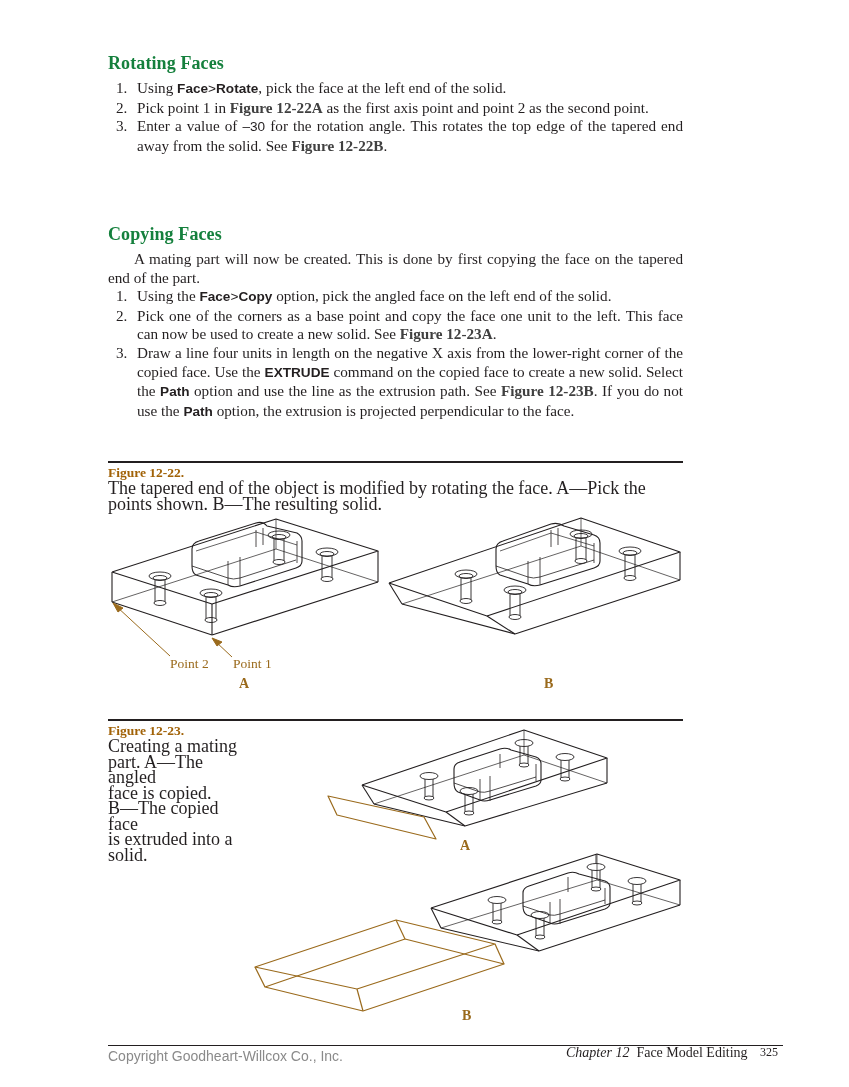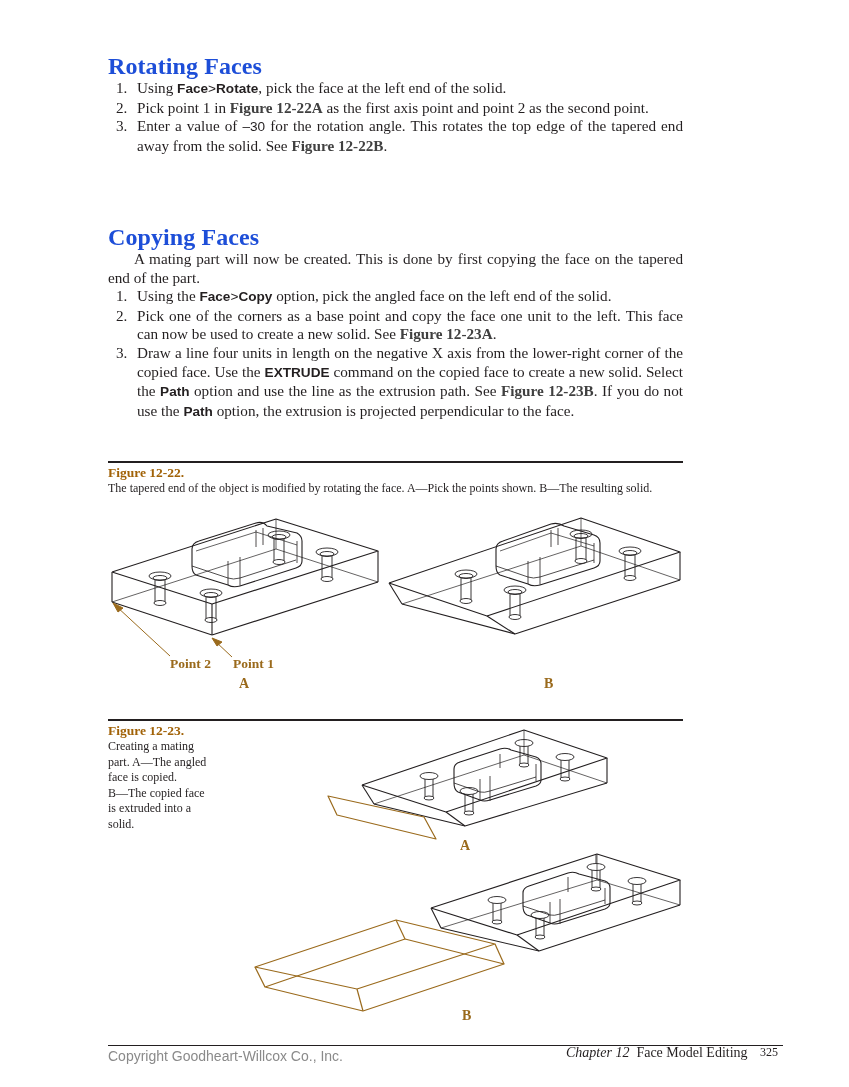--- a/index.html
+++ b/index.html
@@ -1,32 +1,32 @@
 <!DOCTYPE html>
 <html><head>
 <meta charset="utf-8">
 <style>
   html, body { margin: 0; padding: 0; background: #ffffff; }
   body { width: 849px; height: 1087px; position: relative; overflow: hidden;
          font-family: "Liberation Serif", "DejaVu Serif", serif; color: #231f20; }
   .abs { position: absolute; }
-  .heading { font-family: "Liberation Serif", serif; font-weight: bold; font-size: 24px;
-             color: #1d4ed8; letter-spacing: 0.1px; }
+  .heading { font-family: "Liberation Serif", serif; font-weight: bold; font-size: 18px;
+             color: #15803d; letter-spacing: 0.1px; }
   .para { font-size: 15.2px; line-height: 18.6px; text-align: justify; }
   .para p { margin: 0; text-indent: 26px; }
   .steps { margin: 0; padding: 0; list-style: none; }
   .steps li { position: relative; padding-left: 29px; text-align: justify; }
   .steps li .num { position: absolute; left: 8px; top: 0; }
   .b-sans { font-family: "Liberation Sans", "DejaVu Sans", sans-serif; font-weight: bold; font-size: 13.6px; }
   .sans { font-family: "Liberation Sans", "DejaVu Sans", sans-serif; font-size: 13.6px; }
   .fig-ref { color: #404040; font-weight: bold; font-family: Liberation Serif, serif; }
   .rule { position: absolute; height: 1.5px; background: #231f20; }
   .fig-title { color: #a16207; font-weight: bold; font-size: 13.5px; }
-  .caption { font-size: 12px; line-height: 15.5px; }
-  .label-gold { color: #9a6a1c; font-size: 13.5px; font-weight: bold; }
+  .caption { font-size: 18px; line-height: 15.5px; }
+  .label-gold { color: #9a6a1c; font-size: 13.5px; }
   .label-letter { color: #9a6a1c; font-weight: bold; font-size: 14px; }
   .footer-copy { font-family: "Liberation Sans", sans-serif; font-size: 14px; color: #8a8a8a; }
   .footer-chap { font-size: 14px; }
   .footer-chap i { font-style: italic; }
   .footer-page { font-weight: normal; font-size: 12px; }
   svg { position: absolute; left: 0; top: 0; }
 </style>
 </head>
 <body>
 

